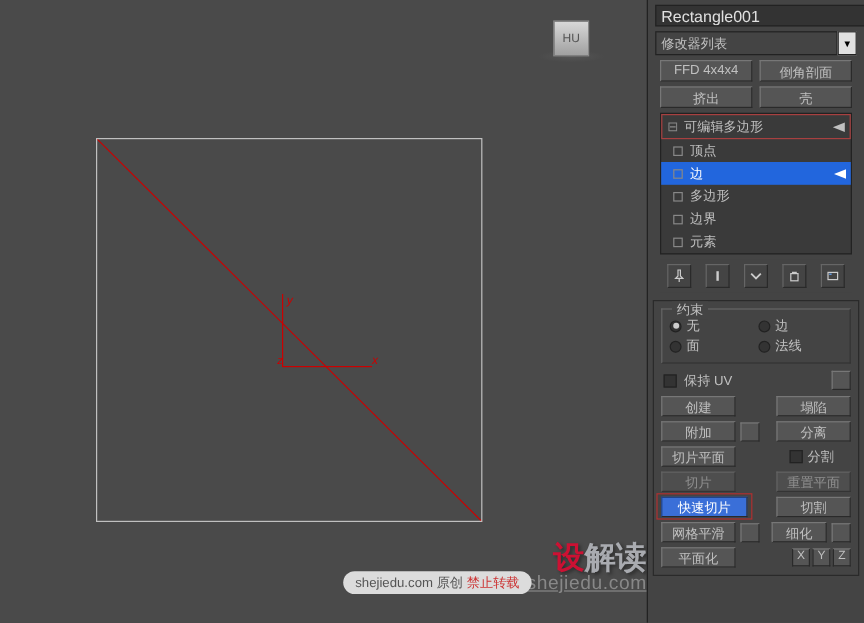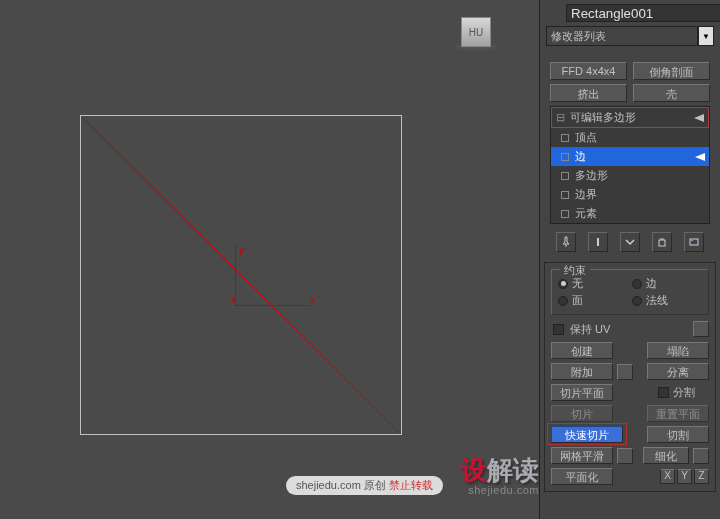--- a/index.html
+++ b/index.html
@@ -15,28 +15,28 @@
 .axis-y-line { position: absolute; left: 0; top: 0; width: 1px; height: 60px; background: #cc0000; }
 .axis-x-line { position: absolute; left: 0; top: 60px; width: 75px; height: 1px; background: #cc0000; }
 .axis-label { position: absolute; color: #cc0000; font-size: 10px; font-style: italic; }
 .axis-y { left: 4px; top: 0; }
 .axis-x { left: 75px; top: 50px; }
 .axis-z { left: -4px; top: 50px; font-size: 9px; }
 .watermark { position: absolute; bottom: 23px; right: 0; text-align: right; }
 .wm-big { font-size: 26px; font-weight: bold; }
 .wm-big .c1 { color: #cc1133; text-shadow: 2px 2px 3px rgba(0,0,0,0.4); }
 .wm-big .c2 { color: #a9abb0; text-shadow: 2px 2px 3px rgba(0,0,0,0.4); }
-.wm-url { color: #888; font-size: 11px; margin-top: -4px; letter-spacing: 0.5px; }
+.wm-url { color: #888; font-size: 16px; margin-top: -4px; letter-spacing: 0.5px; text-decoration: underline; }
 .wm-tag { position: absolute; left: 286px; bottom: 24px; background: #dcdcdc; border-radius: 10px; padding: 2px 10px; color: #555; font-size: 11px; }
 .wm-tag .red { color: #cc3333; }
 .panel { position: absolute; right: 0; top: 0; width: 181px; height: 519px; background: #444; border-left: 1px solid #222; }
 .panel-inner { padding: 4px 6px 0 6px; }
-.name-row { display: flex; gap: 4px; margin-bottom: 4px; margin-left: 20px; }
+.name-row { display: flex; gap: 4px; margin-bottom: 4px; }
 .name-input { flex: 1; background: #333; border: 1px solid #222; color: #e0e0e0; padding: 2px 4px; height: 18px; }
-.dropdown { display: flex; margin-bottom: 16px; }
+.dropdown { display: flex; margin-bottom: 4px; }
 .dropdown-box { flex: 1; background: #444; border: 1px solid #222; color: #c0c0c0; padding: 2px 4px; height: 20px; }
 .dropdown-btn { width: 16px; height: 20px; background: #e0e0e0; border: 1px solid #222; display: flex; align-items: center; justify-content: center; color: #000; font-size: 8px; }
 .btn-row { display: flex; gap: 6px; margin-bottom: 4px; padding: 0 4px; }
 .btn { flex: 1; background: #555; border: 1px solid #2a2a2a; border-top-color: #777; border-left-color: #777; color: #c0c0c0; text-align: center; padding: 2px 0; height: 18px; cursor: pointer; }
 .stack { margin: 3px 4px 4px 4px; background: #3a3a3a; border: 1px solid #222; }
 .stack-header { background: #3a3a3a; padding: 2px 4px; display: flex; align-items: center; gap: 4px; position: relative; border: 1px solid #a84040; }
 .stack-row { padding: 2px 4px 2px 24px; display: flex; align-items: center; position: relative; }
 .stack-row.selected { background: #2266dd; color: #fff; }
 .tri { position: absolute; right: 4px; width: 0; height: 0; border-top: 4px solid transparent; border-bottom: 4px solid transparent; border-right: 10px solid #c0c0c0; }
 .tri.white { border-right-color: #fff; }

